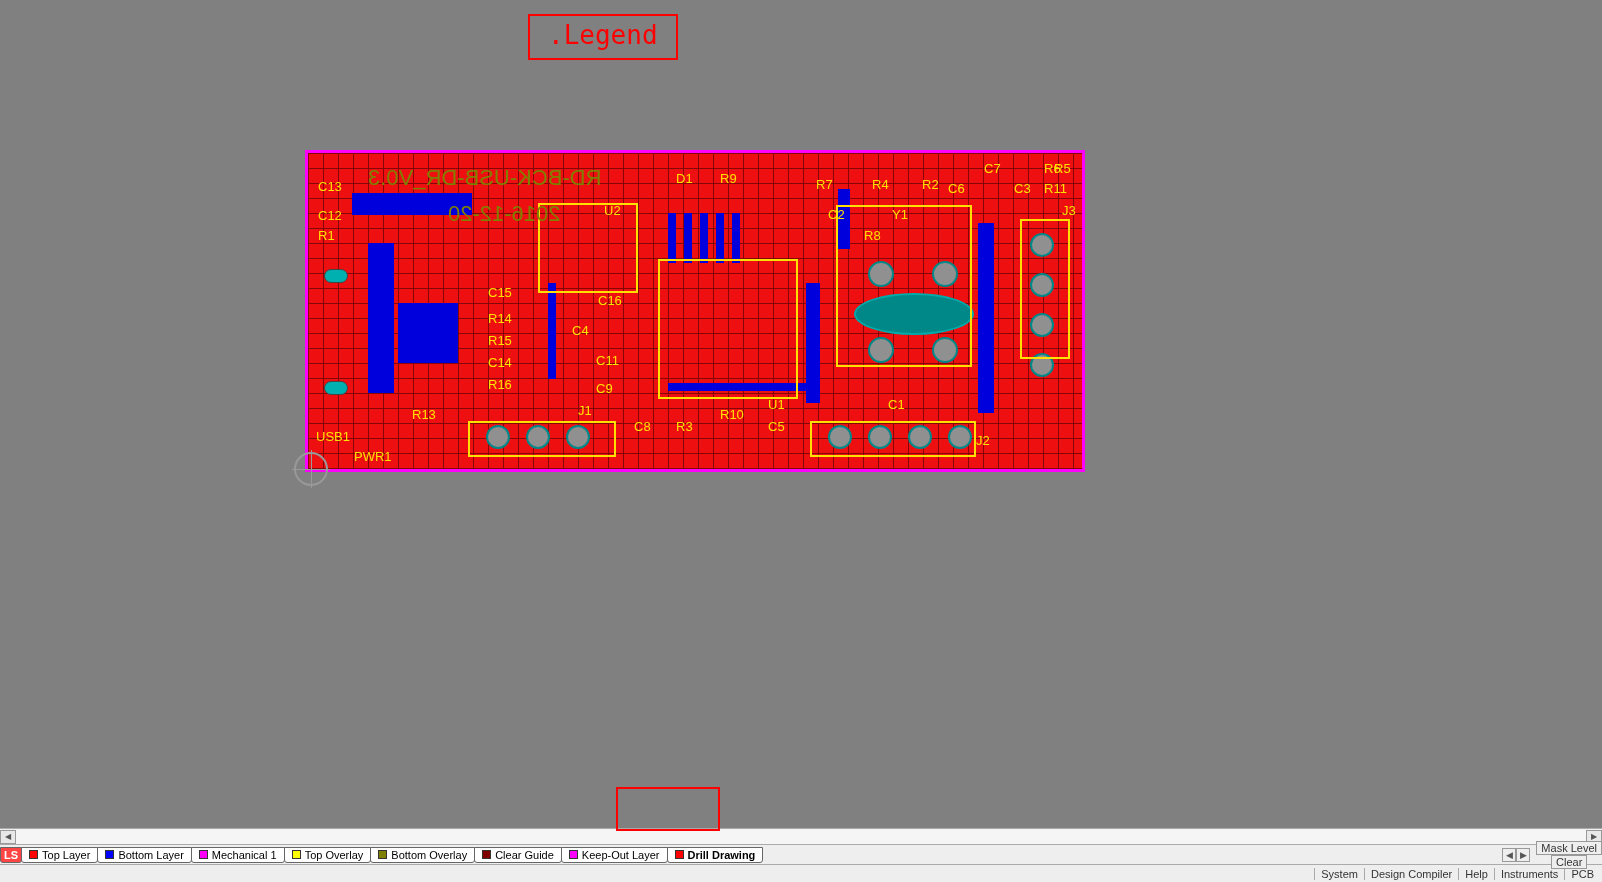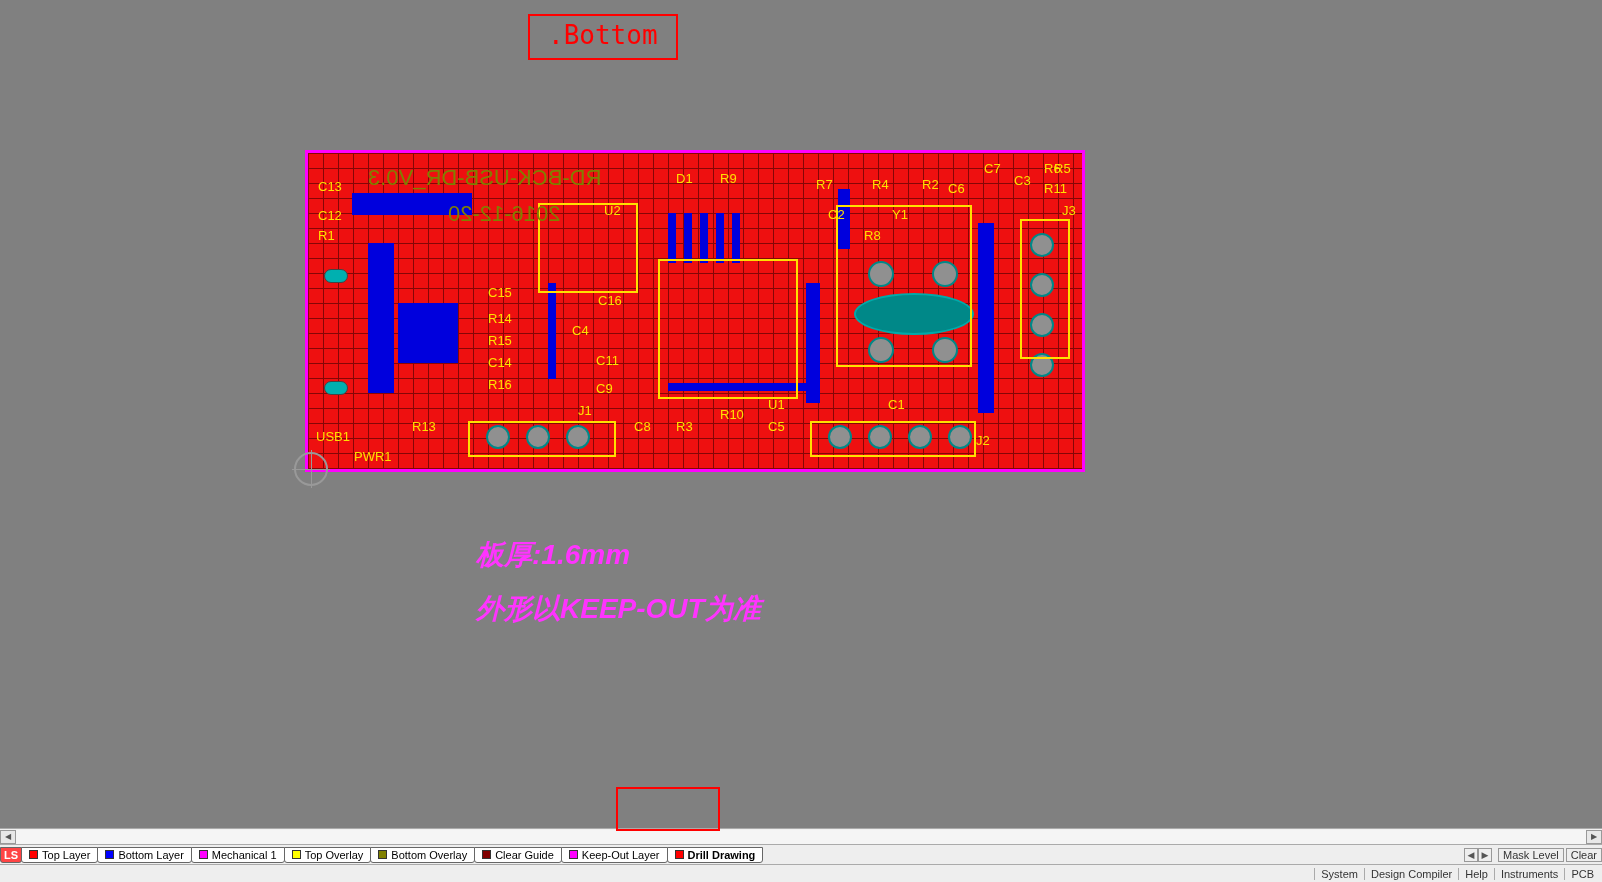--- a/index.html
+++ b/index.html
@@ -134,42 +134,42 @@
   justify-content: flex-end;
   padding: 0 2px;
 }
 .status-seg {
   padding: 0 6px;
   border-left: 1px solid #aaa;
   font-size: 11px;
   color: #333;
   cursor: pointer;
 }
-.mask-clear { display:flex; align-items:flex-end; font-size:11px; color:#333; }
+.mask-clear { display:flex; align-items:center; font-size:11px; color:#333;flex-direction:column; }
 .mask-clear span { border:1px solid #999; padding: 0 4px; margin-left:2px; background:#eee; cursor:pointer; }
 </style>
 </head>
 <body>
 
 <div class="canvas-area">
 
-  <div class="legend-label">.Bottom</div>
+  <div class="legend-label">.Legend</div>
 
   <div class="pcb-board">
     <div class="grid-overlay"></div>
 
     <div class="ref olive" style="top:12px; left:60px;">RD-BCK-USB-DR_V0.3</div>
     <div class="ref olive" style="top:48px; left:140px;">2016-12-20</div>
 
     <span class="ref" style="top:26px;left:10px">C13</span>
     <span class="ref" style="top:55px;left:10px">C12</span>
     <span class="ref" style="top:75px;left:10px">R1</span>
     <span class="ref" style="top:276px;left:8px">USB1</span>
     <span class="ref" style="top:296px;left:46px">PWR1</span>
-    <span class="ref" style="top:266px;left:104px">R13</span>
+    <span class="ref" style="top:254px;left:104px">R13</span>
 
     <span class="ref" style="top:132px;left:180px">C15</span>
     <span class="ref" style="top:158px;left:180px">R14</span>
     <span class="ref" style="top:180px;left:180px">R15</span>
     <span class="ref" style="top:202px;left:180px">C14</span>
     <span class="ref" style="top:224px;left:180px">R16</span>
 
     <span class="ref" style="top:140px;left:290px">C16</span>
     <span class="ref" style="top:170px;left:264px">C4</span>
     <span class="ref" style="top:200px;left:288px">C11</span>
@@ -190,21 +190,21 @@
     <span class="ref" style="top:24px;left:614px">R2</span>
     <span class="ref" style="top:54px;left:520px">C2</span>
     <span class="ref" style="top:54px;left:584px">Y1</span>
     <span class="ref" style="top:75px;left:556px">R8</span>
     <span class="ref" style="top:244px;left:580px">C1</span>
 
     <span class="ref" style="top:8px;left:676px">C7</span>
     <span class="ref" style="top:8px;left:746px">R5</span>
     <span class="ref" style="top:8px;left:736px">R6</span>
     <span class="ref" style="top:28px;left:640px">C6</span>
-    <span class="ref" style="top:20px;left:706px">C3</span>
+    <span class="ref" style="top:28px;left:706px">C3</span>
     <span class="ref" style="top:28px;left:736px">R11</span>
     <span class="ref" style="top:280px;left:668px">J2</span>
     <span class="ref" style="top:50px;left:754px">J3</span>
 
     <div class="yellow-box" style="top:50px;left:230px;width:100px;height:90px"></div>
     <div class="yellow-box" style="top:106px;left:350px;width:140px;height:140px"></div>
     <div class="yellow-box" style="top:52px;left:528px;width:136px;height:162px"></div>
     <div class="yellow-box" style="top:66px;left:712px;width:50px;height:140px"></div>
     <div class="yellow-box" style="top:268px;left:502px;width:166px;height:36px"></div>
     <div class="yellow-box" style="top:268px;left:160px;width:148px;height:36px"></div>
@@ -243,22 +243,20 @@
     <div class="pad-hole" style="top:108px;left:560px;width:26px;height:26px"></div>
     <div class="pad-hole" style="top:108px;left:624px;width:26px;height:26px"></div>
     <div class="pad-hole" style="top:184px;left:560px;width:26px;height:26px"></div>
     <div class="pad-hole" style="top:184px;left:624px;width:26px;height:26px"></div>
     <div class="pad-oval" style="top:140px;left:546px;width:120px;height:42px;border:2px solid #0aa;"></div>
 
   </div>
 
   <div class="origin-marker"></div>
 
-  <div class="annot" style="top:536px;left:476px;">板厚:1.6mm</div>
-  <div class="annot" style="top:590px;left:476px;">外形以KEEP-OUT为准</div>
 
   <div class="highlight-box" style="bottom:-3px;left:616px;width:104px;height:44px"></div>
 </div>
 
 <div class="scrollbar-h">
   <div class="sb-arrow">◀</div>
   <div class="sb-track"></div>
   <div class="sb-arrow">▶</div>
 </div>
 

